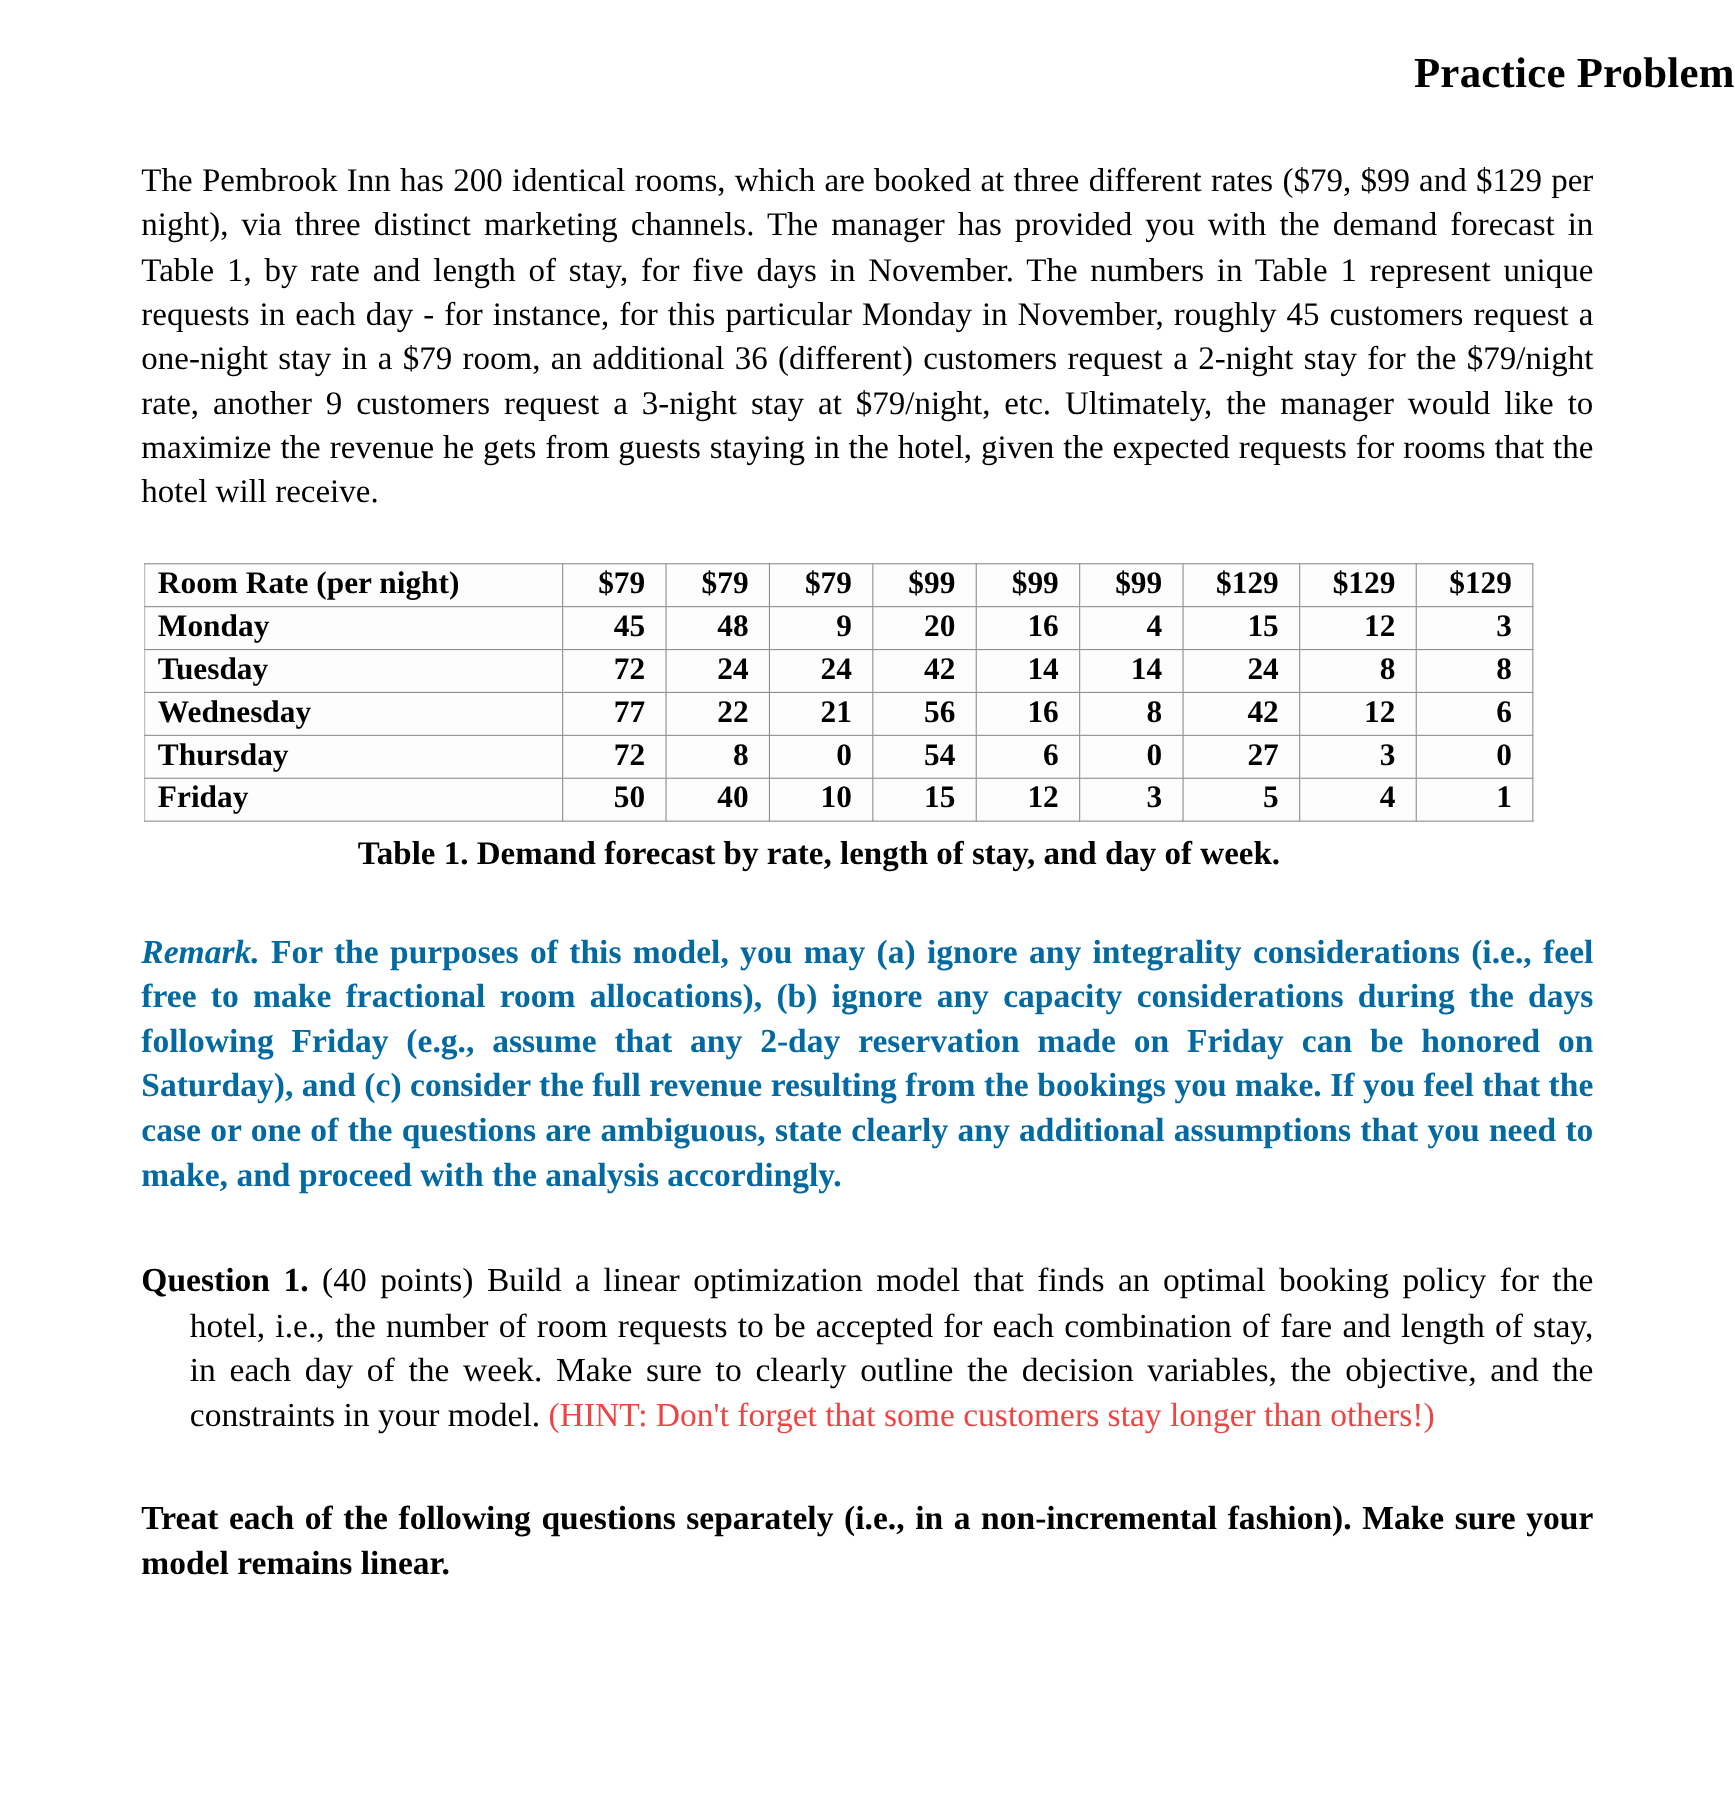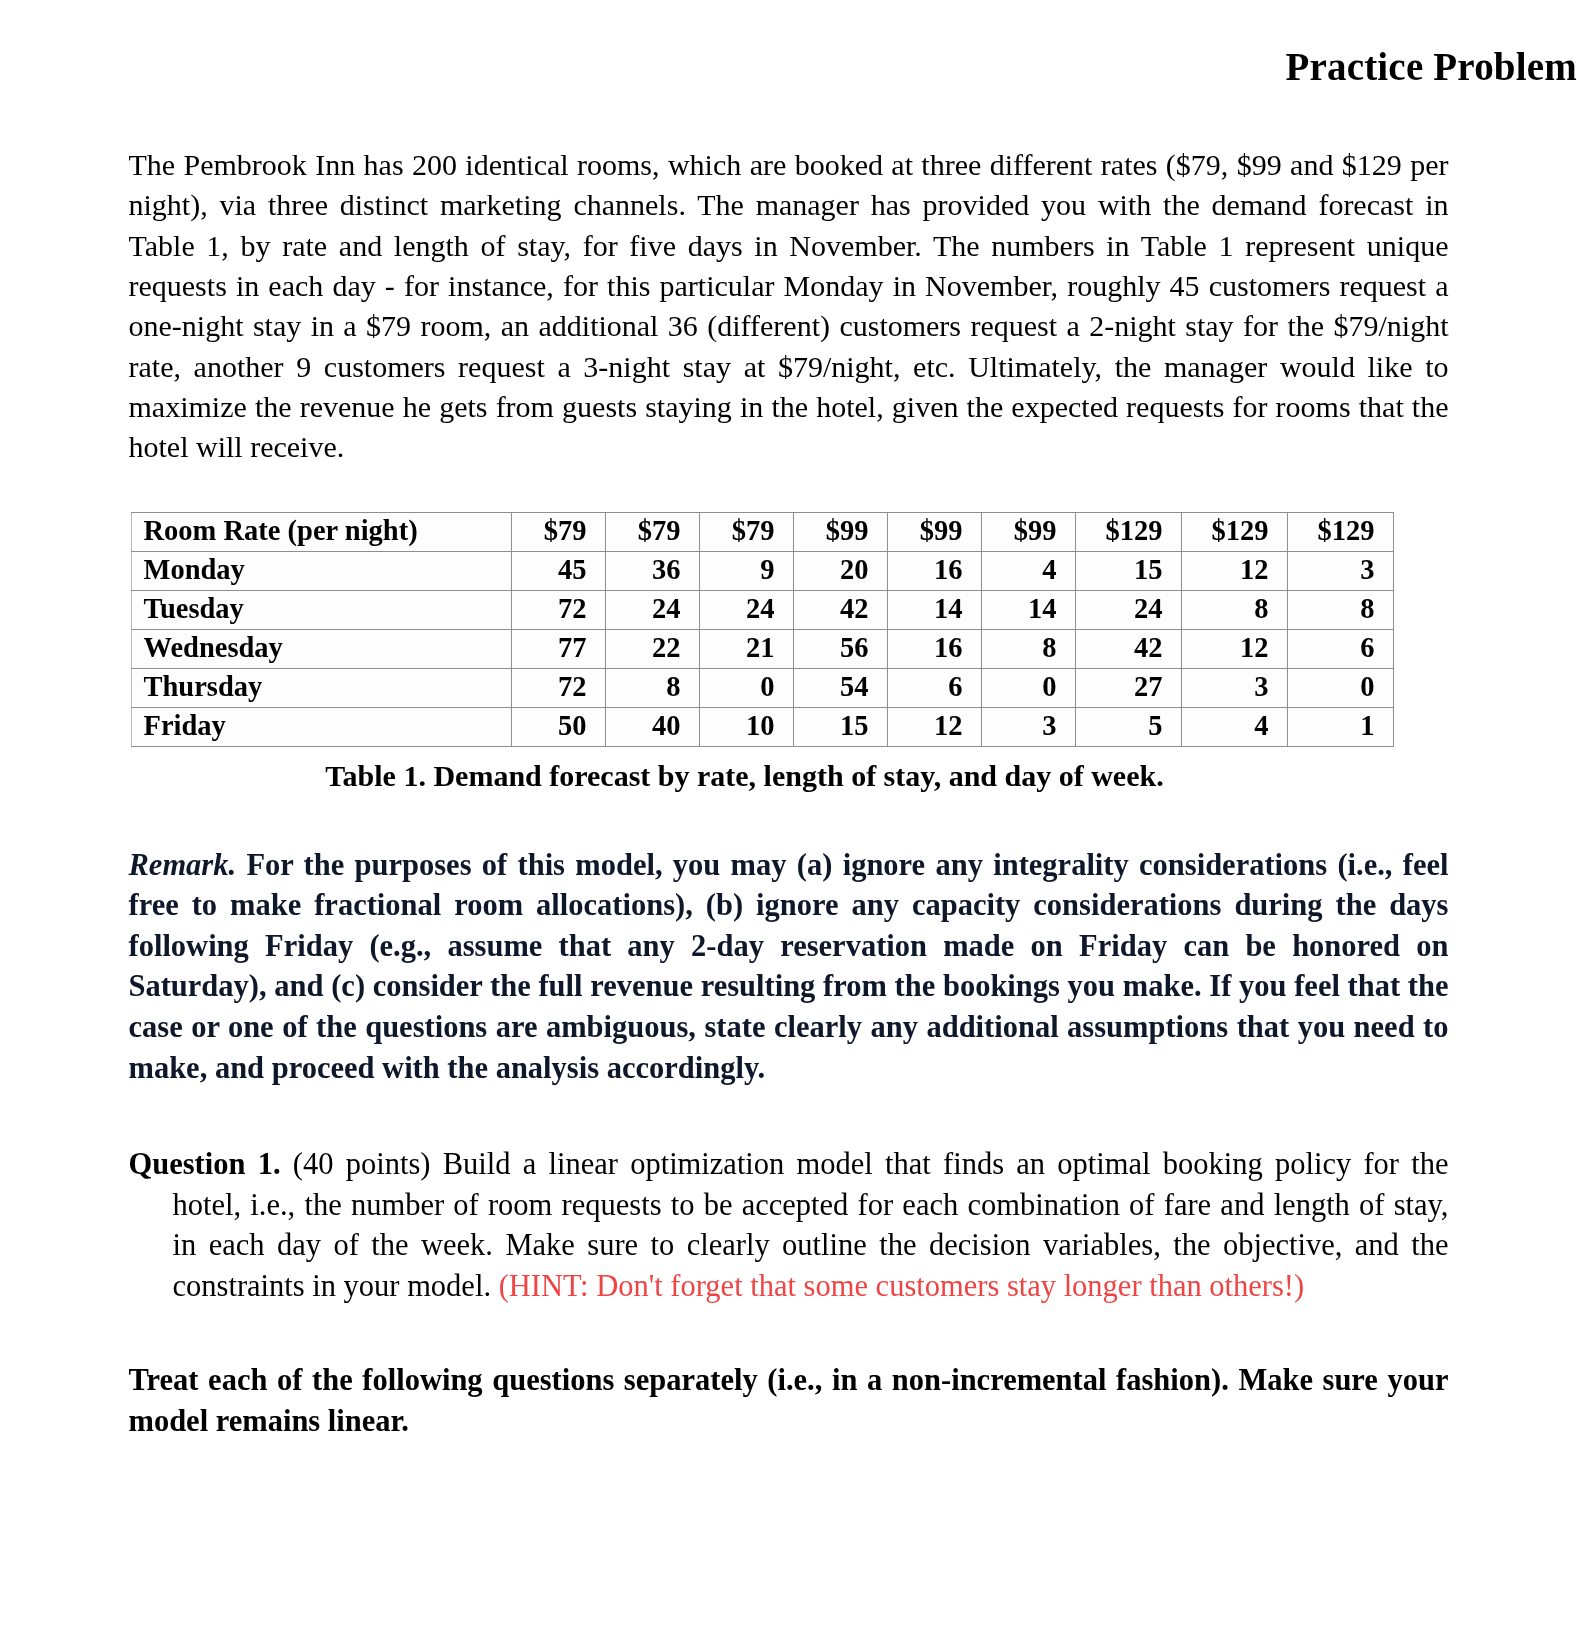--- a/index.html
+++ b/index.html
@@ -82,21 +82,21 @@
   .caption {
     text-align: center;
     font-size: 30px;
     font-weight: bold;
     margin-top: 12px;
     width: 1228px;
     margin-left: 2px;
   }
   
   p.remark {
-    color: #0f172a;
+    color: #0369a1;
     font-weight: bold;
     font-size: 30.5px;
     line-height: 1.33;
     text-align: justify;
     margin: 52px 0 0 0;
   }
   p.remark .lead {
     font-style: italic;
     font-weight: bold;
   }
@@ -154,21 +154,21 @@
             <th class="num">$99</th>
             <th class="num">$99</th>
             <th class="num wide">$129</th>
             <th class="num wide">$129</th>
             <th class="num wide">$129</th>
           </tr>
 
           <tr>
             <td class="rowhead">Monday</td>
             <td class="num">45</td>
-            <td class="num">36</td>
+            <td class="num">48</td>
             <td class="num">9</td>
             <td class="num">20</td>
             <td class="num">16</td>
             <td class="num">4</td>
             <td class="num wide">15</td>
             <td class="num wide">12</td>
             <td class="num wide">3</td>
           </tr>
 
           <tr>

